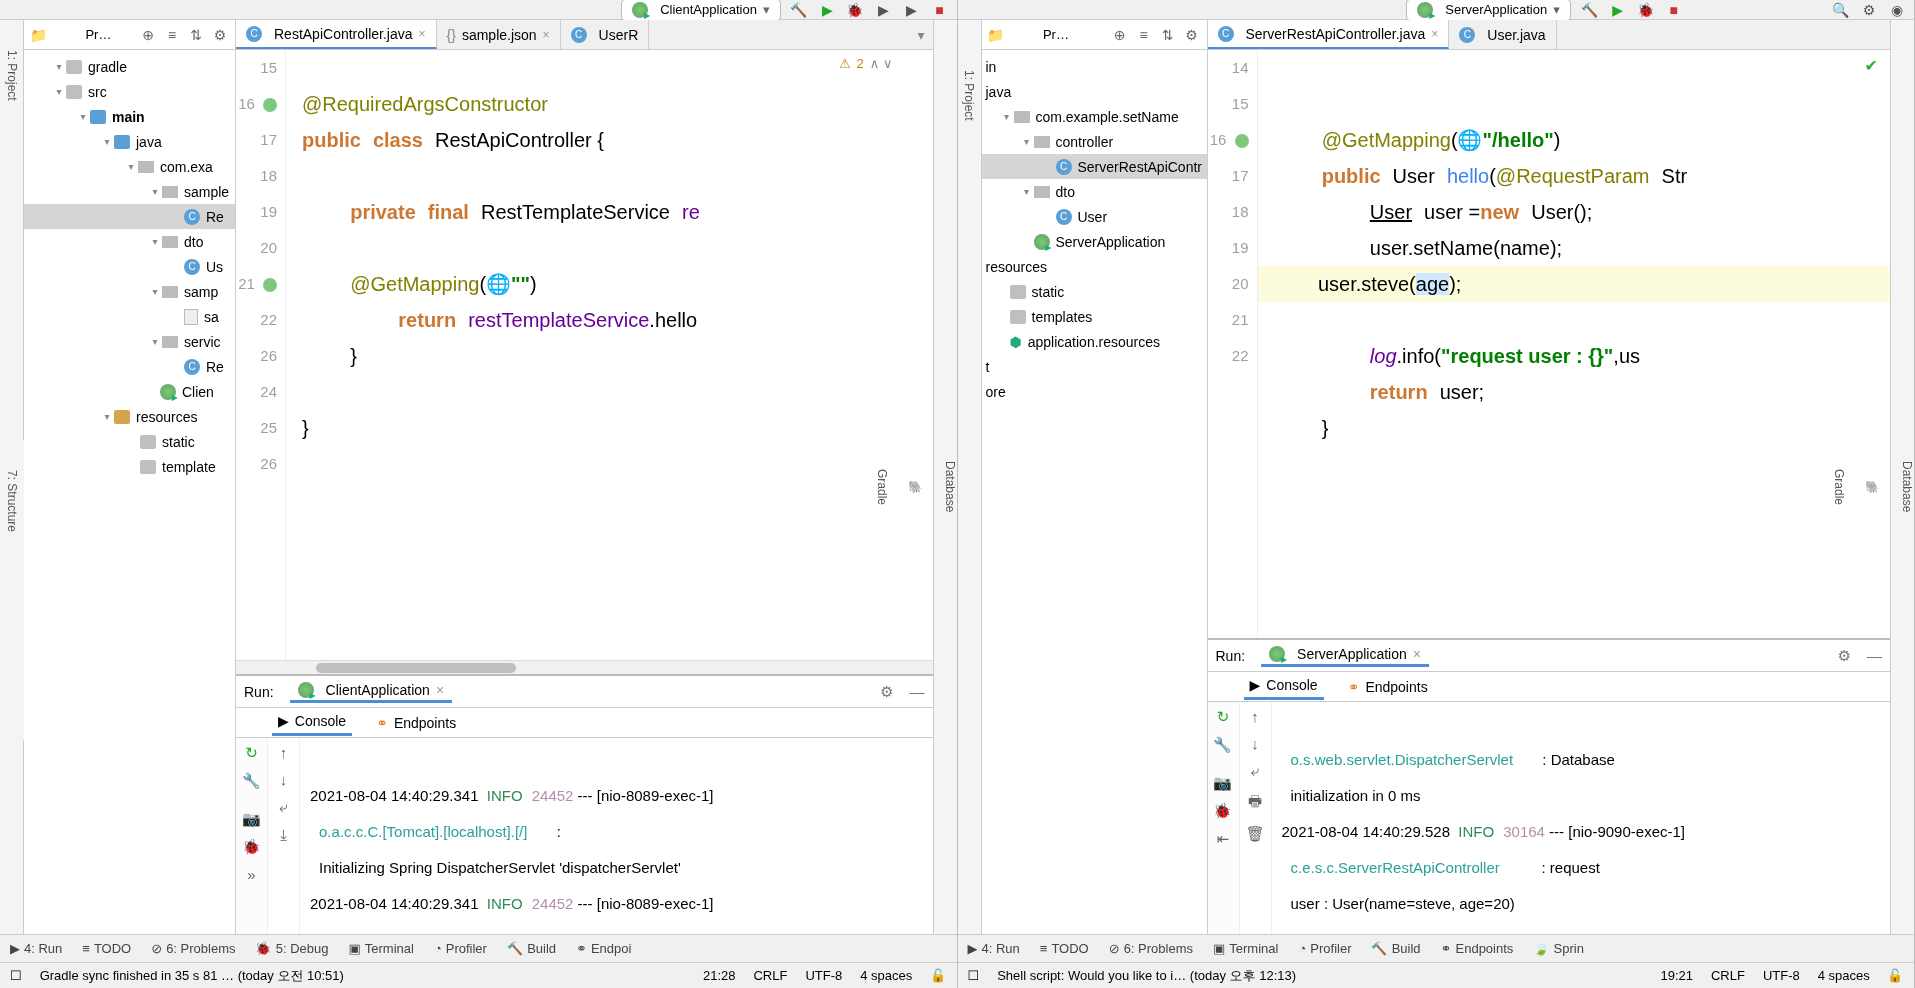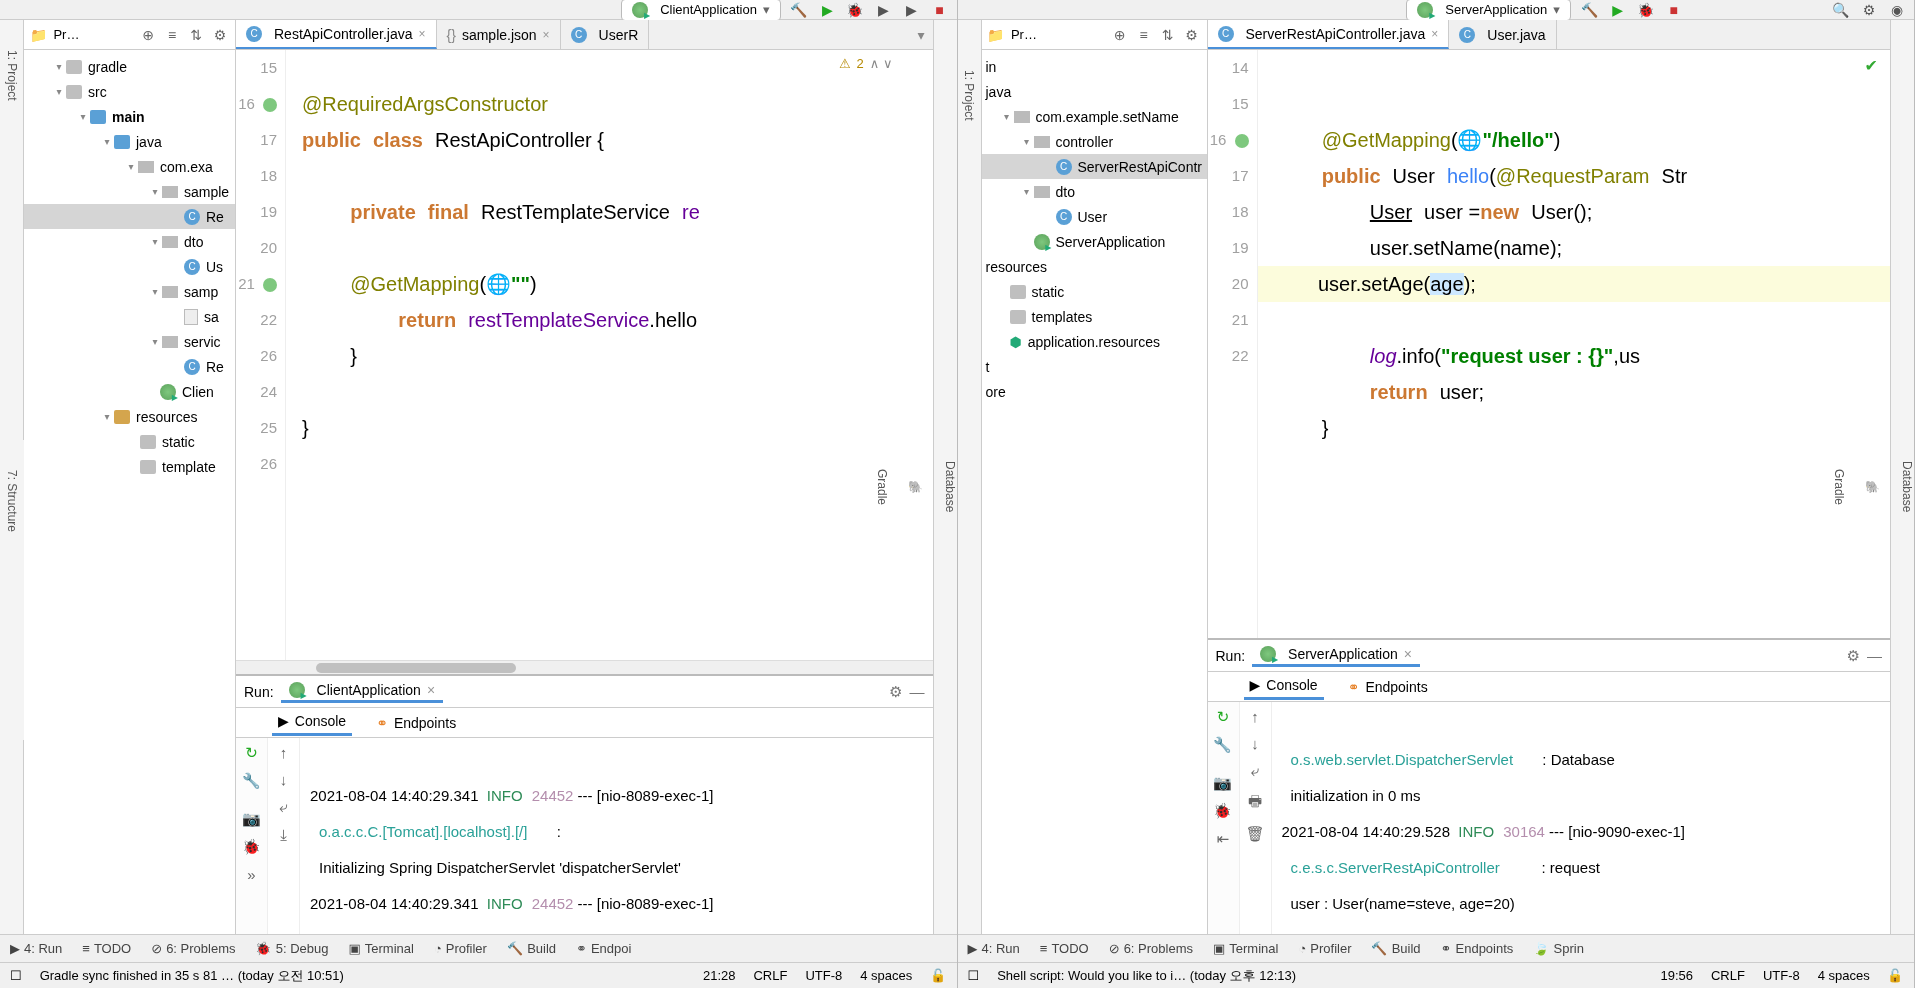--- a/index.html
+++ b/index.html
@@ -7,21 +7,21 @@
 .window { flex: 1; display: flex; flex-direction: column; border-right: 1px solid #bbb; background: #fff; position: relative; }
 .toolbar-top { height: 20px; background: #f0f0f0; border-bottom: 1px solid #ccc; display: flex; align-items: center; padding: 0 8px; gap: 10px; }
 .toolbar-top .app-chip { background: #fff; border: 1px solid #bbb; border-radius: 4px; padding: 2px 10px; font-size: 13px; display: flex; align-items: center; gap: 6px; }
 .toolbar-top .app-chip .drop::after { content: "▾"; color: #666; }
 .toolbar-icon { width: 18px; height: 18px; display: inline-flex; align-items: center; justify-content: center; color: #555; }
 .main-row { flex: 1; display: flex; overflow: hidden; }
 .left-gutter { width: 24px; background: #f4f4f4; border-right: 1px solid #ccc; writing-mode: vertical-rl; text-orientation: mixed; display: flex; align-items: center; justify-content: flex-start; padding-top: 30px; font-size: 12px; color: #555; }
 .right-gutter { width: 24px; background: #f4f4f4; border-left: 1px solid #ccc; writing-mode: vertical-rl; text-orientation: mixed; display: flex; flex-direction: column; align-items: center; padding-top: 20px; font-size: 12px; color: #555; gap: 20px; }
 .proj-panel { width: 212px; background: #fff; border-right: 1px solid #ccc; display: flex; flex-direction: column; overflow: hidden; }
 .proj-header { height: 30px; border-bottom: 1px solid #ccc; display: flex; align-items: center; padding: 0 6px; gap: 6px; }
-.proj-header .title { font-size: 13px; flex: 1; }
+.proj-header .title { font-size: 13px; flex: 1; margin-left: 32px; }
 .proj-header .hicon { width: 18px; color: #666; text-align: center; }
 .tree { flex: 1; overflow: hidden; font-size: 14px; padding-top: 4px; }
 .tree-row { height: 25px; display: flex; align-items: center; padding-left: 6px; white-space: nowrap; }
 .tree-row.sel { background: #d5d5d5; }
 .twisty { width: 14px; color: #888; font-size: 10px; display: inline-block; text-align: center; }
 .folder-icon { width: 16px; height: 14px; background: #74b0df; border-radius: 2px; margin-right: 6px; }
 .folder-icon.grey { background: #bfbfbf; }
 .folder-icon.blue { background: #5aa0d6; }
 .class-icon { width: 16px; height: 16px; border-radius: 50%; background: #5aa0d6; color: #fff; font-size: 10px; display: inline-flex; align-items: center; justify-content: center; margin-right: 6px; }
 .file-icon { width: 14px; height: 16px; background: #eee; border: 1px solid #bbb; margin-right: 6px; }
@@ -43,21 +43,21 @@
 .k-teal { color: #3b82f6; }
 .k-str { color: #008000; font-weight: bold; }
 .k-ital { font-style: italic; }
 .hl-line { background: #fcfcdc; display: block; margin-left: -16px; padding-left: 16px; }
 .warn-badge { position: absolute; top: 6px; right: 40px; display: flex; align-items: center; gap: 6px; color: #b58900; font-size: 13px; }
 .warn-badge .tri::before { content: "⚠"; }
 .warn-badge .arrows { color: #888; }
 .code-hscroll { height: 14px; background: #f0f0f0; border-top: 1px solid #ddd; position: relative; }
 .code-hscroll .thumb { position: absolute; height: 10px; top: 2px; background: #c0c0c0; border-radius: 5px; }
 .run-panel { border-top: 2px solid #bbb; background: #fff; display: flex; flex-direction: column; }
-.run-header { height: 32px; display: flex; align-items: center; padding: 0 8px; gap: 7px; border-bottom: 1px solid #ccc; }
+.run-header { height: 32px; display: flex; align-items: center; padding: 0 8px; gap: 16px; border-bottom: 1px solid #ccc; }
 .run-header .label { font-size: 14px; }
 .run-header .app-chip { display: flex; align-items: center; gap: 6px; padding: 2px 8px; border-bottom: 3px solid #4a90d9; }
 .run-header .spacer { flex: 1; }
 .run-header .ricon { color: #777; font-size: 15px; }
 .run-tabs { height: 30px; display: flex; align-items: center; border-bottom: 1px solid #ccc; padding-left: 36px; gap: 18px; }
 .run-tab { display: flex; align-items: center; gap: 6px; font-size: 14px; padding: 4px 6px; }
 .run-tab.active { border-bottom: 3px solid #4a90d9; }
 .run-body { flex: 1; display: flex; overflow: hidden; }
 .run-left-icons { width: 32px; background: #fcfcfc; border-right: 1px solid #eee; display: flex; flex-direction: column; align-items: center; padding-top: 6px; gap: 10px; font-size: 15px; color: #666; }
 .run-left-icons2 { width: 32px; display: flex; flex-direction: column; align-items: center; padding-top: 6px; gap: 10px; font-size: 15px; color: #666; border-right: 1px solid #eee; }
@@ -442,21 +442,21 @@
             <div>20</div>
             <div>21</div>
             <div>22</div>
         </div>
         <div class="code">
 
     <span class="k-anno">@GetMapping</span><span>(</span>🌐<span class="k-str">"/hello"</span><span>)</span>
     <span class="k-orange">public</span> <span>User</span> <span class="k-teal">hello</span><span>(</span><span class="k-anno">@RequestParam</span> <span>Str</span>
         <span style="text-decoration:underline">User</span> <span>user =</span><span class="k-orange">new</span> <span>User();</span>
         <span>user.setName(name);</span>
-<span class="hl-line">        <span>user.setAge(</span><span style="background:#cde8ff">age</span><span>);</span></span>
+<span class="hl-line">        <span>user.steve(</span><span style="background:#cde8ff">age</span><span>);</span></span>
         <span class="k-purple k-ital">log</span><span>.info(</span><span class="k-str">"request user : {}"</span><span>,us</span>
         <span class="k-orange">return</span> <span>user;</span>
     <span>}</span>
         </div>
       </div>
 
       <div class="run-panel" style="height:296px">
         <div class="run-header">
           <span class="label">Run:</span>
           <div class="app-chip">
@@ -520,19 +520,19 @@
     <div class="bb-item">▣ <span>Terminal</span></div>
     <div class="bb-item">◔ <span>Profiler</span></div>
     <div class="bb-item">🔨 <span>Build</span></div>
     <div class="bb-item">⚭ <span>Endpoints</span></div>
     <div class="bb-item">🍃 <span>Sprin</span></div>
   </div>
   <div class="status-bar">
     <span>☐</span>
     <span>Shell script: Would you like to i… (today 오후 12:13)</span>
     <span class="spacer"></span>
-    <span>19:56</span>
+    <span>19:21</span>
     <span>CRLF</span>
     <span>UTF-8</span>
     <span>4 spaces</span>
     <span>🔓</span>
   </div>
 </div>
 
 </body></html>

